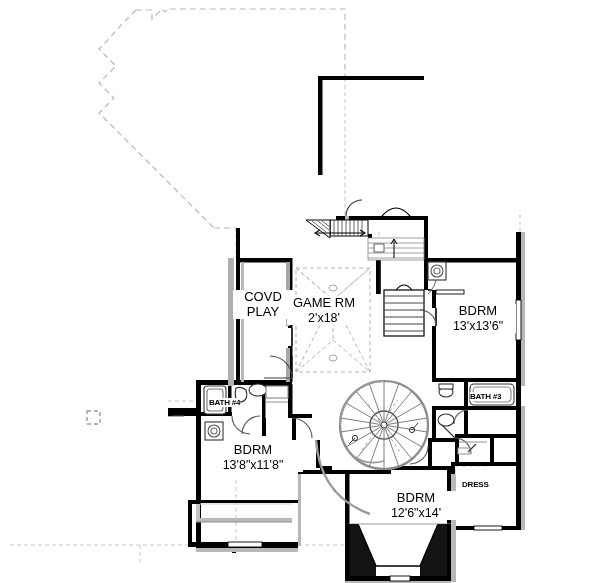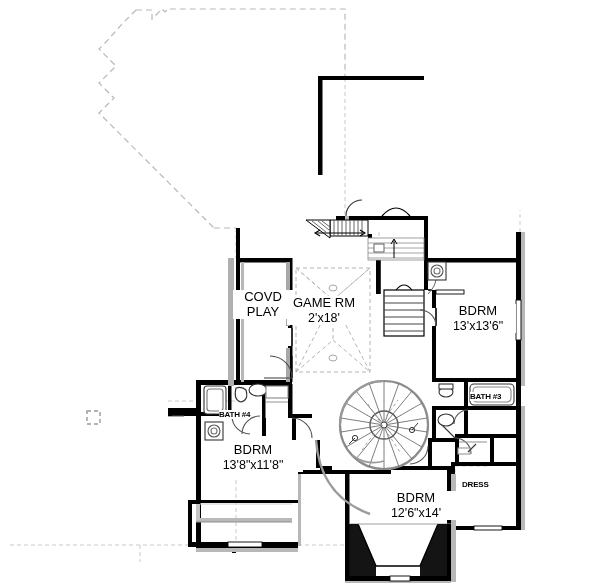--- a/index.html
+++ b/index.html
@@ -430,19 +430,19 @@
     <span class="rm-name">BDRM</span>
     <span class="rm-dim">13'8"x11'8"</span>
   </div>
 
   <div class="room-label" style="left:371px; top:491px; width:90px;">
     <span class="rm-name">BDRM</span>
     <span class="rm-dim">12'6"x14'</span>
   </div>
 
 
-  <div class="tiny-label" style="left:219px; top:398px;margin-top:12px;">BATH #4</div>
+  <div class="tiny-label" style="left:209px; top:398px;">BATH #4</div>
 
   <div class="tiny-label" style="left:470px; top:392px;">BATH #3</div>
 
   <div class="tiny-label nb" style="left:462px; top:448px;">DRESS</div>
 
 </div>
 
 </body></html>

